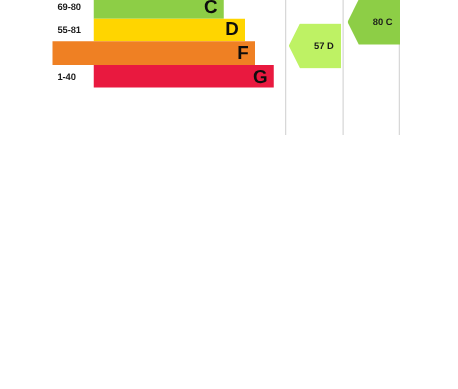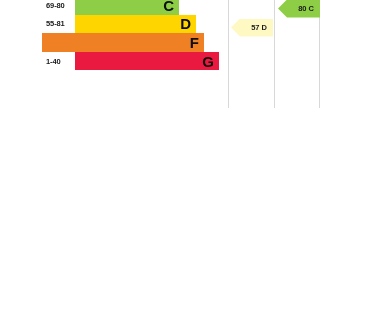--- a/index.html
+++ b/index.html
@@ -79,21 +79,21 @@
     top: 0;
     height: 112px;
     border-right: 1px solid #d8d8d8;
     box-sizing: border-box;
   }
   .panel-col.first { left: 0; width: 47px; border-left: 1px solid #d8d8d8; }
   .panel-col.second { left: 47px; width: 45px; }
 
   .marker {
     position: absolute;
-    height: 18px;
+    height: 36px;
     display: flex;
     align-items: center;
     justify-content: flex-end;
     padding-right: 6px;
     box-sizing: border-box;
     font-size: 7.5px;
     font-weight: bold;
     color: #1a1a1a;
     white-space: nowrap;
     clip-path: polygon(9px 0, 100% 0, 100% 100%, 9px 100%, 0 50%);
@@ -143,18 +143,18 @@
         <span class="band-letter">G</span>
       </div>
     </div>
 
   </div>
 
   <div class="panels">
     <div class="panel-col first"></div>
     <div class="panel-col second"></div>
 
-    <div class="marker" id="marker-current" style="background:#fef9c3;">57 D</div>
+    <div class="marker" id="marker-current" style="background:#bef264;">57 D</div>
 
     <div class="marker" id="marker-potential" style="background:#8DCE46;">80 C</div>
   </div>
 
 </div>
 
 </body></html>

